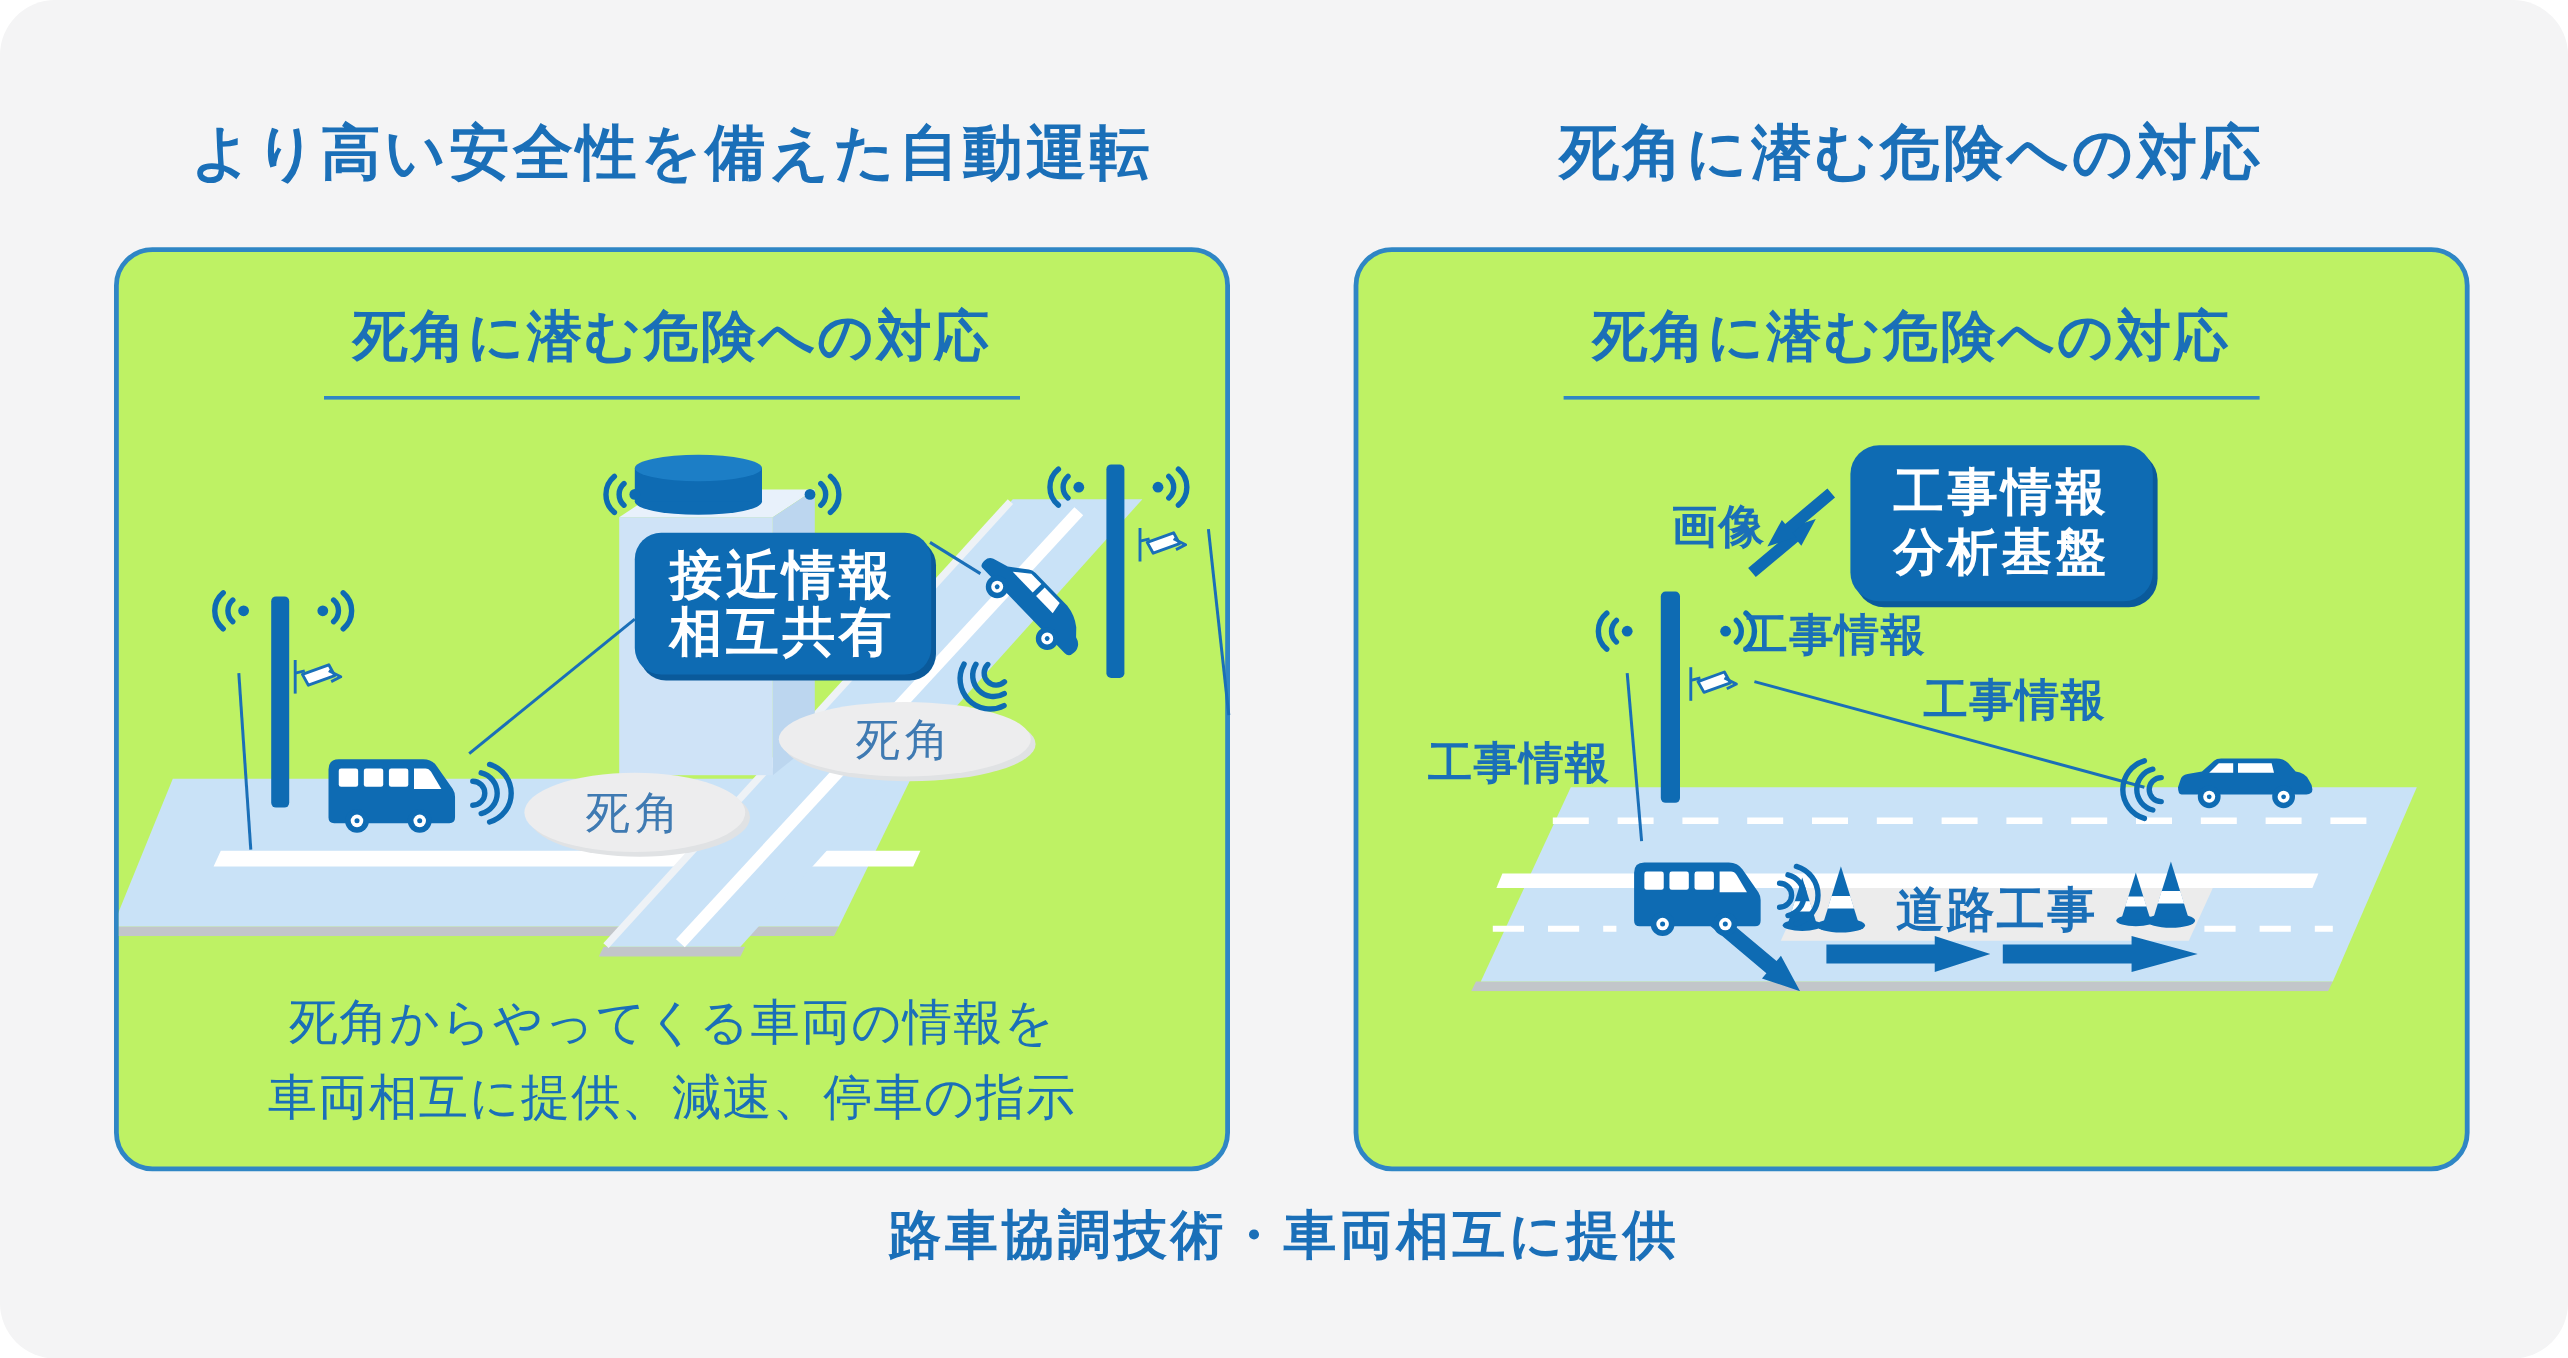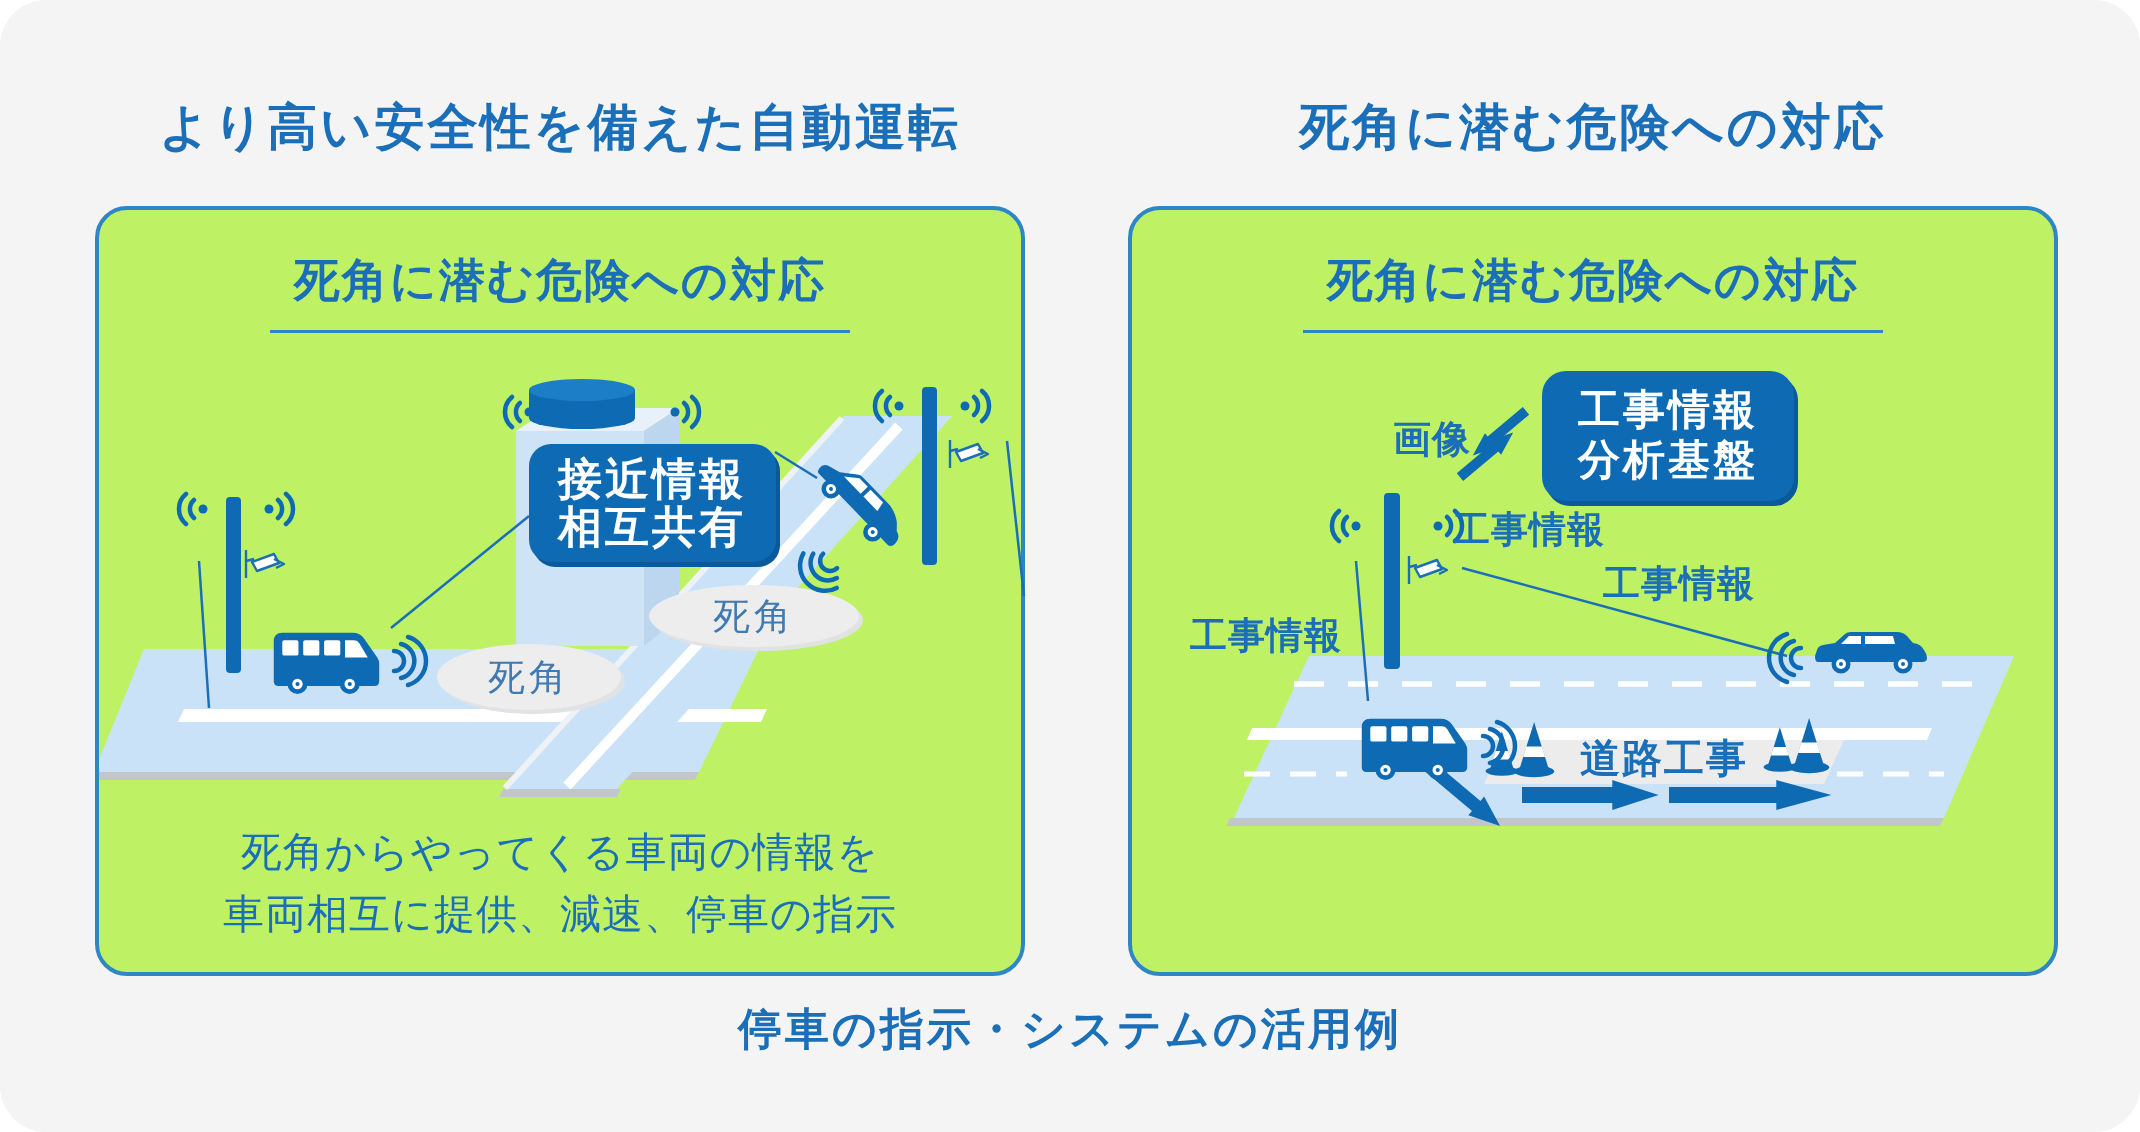--- a/index.html
+++ b/index.html
@@ -246,14 +246,14 @@
 
         <use href="#sym-bus" transform="translate(225,358) scale(0.95)"></use>
         <use href="#sym-w3" transform="translate(370,362) scale(-1,1)"></use>
         <use href="#sym-suv" transform="translate(683,272)"></use>
         <use href="#sym-w3" transform="translate(650,274)"></use>
       </svg>
     </div>
 
   </div>
 
-  <div class="caption">停車の指示・システムの活用例</div>
+  <div class="caption">路車協調技術・車両相互に提供</div>
 </div>
 
 </body></html>

